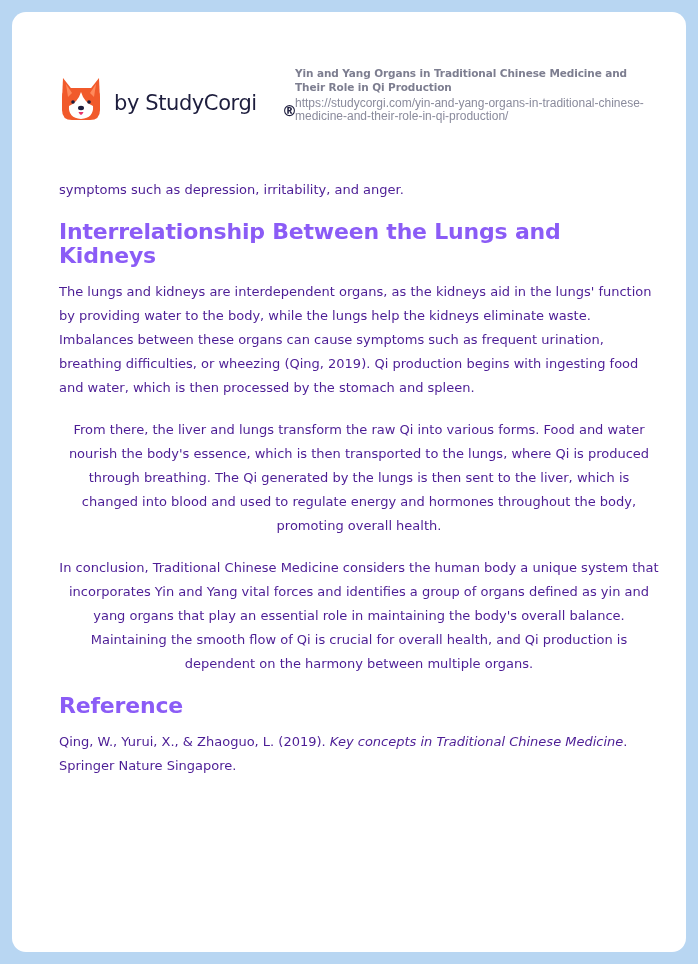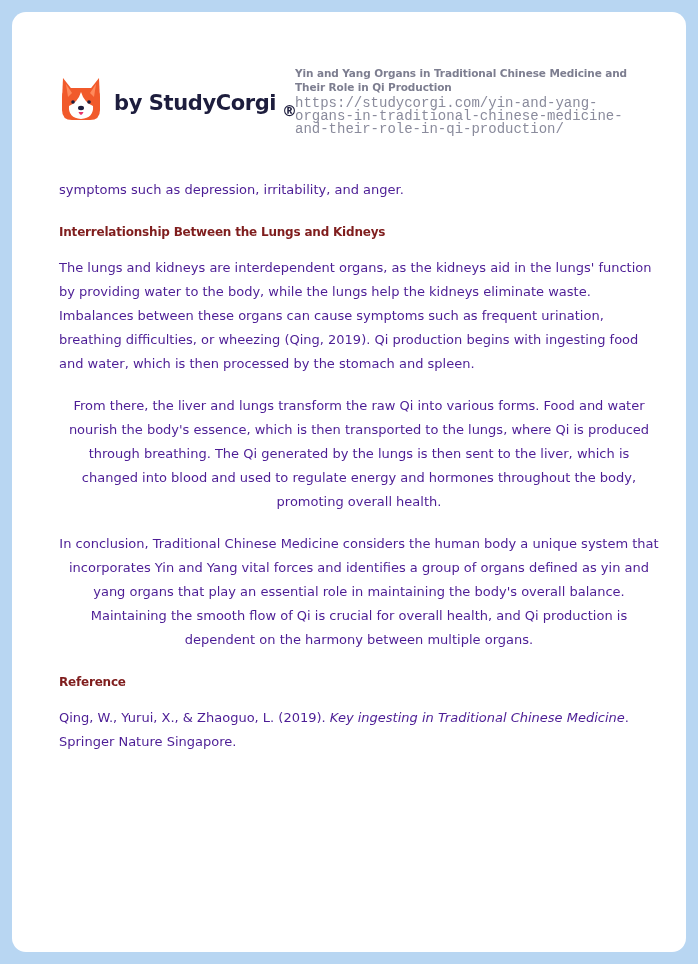--- a/index.html
+++ b/index.html
@@ -38,21 +38,21 @@
     }
     .logo-mark {
       width: 42px;
       height: 46px;
       display: block;
     }
     .logo-text {
       margin-left: 12px;
       margin-top: 8px;
       font-family: "DejaVu Sans", sans-serif;
-      font-weight: bold;
+      font-weight: normal;
       font-size: 21px;
       color: #1d1d3d;
       letter-spacing: -0.4px;
     }
     .logo-reg {
       position: absolute;
       left: 222px;
       top: 26px;
       font-size: 15px;
       font-family: "DejaVu Sans", sans-serif;
@@ -69,22 +69,22 @@
     .header-title {
       font-family: "DejaVu Sans", sans-serif;
       font-weight: bold;
       font-size: 10.5px;
       line-height: 14px;
       color: #7d7e90;
       letter-spacing: -0.1px;
     }
     .header-url {
       margin-top: 3px;
-      font-family: Liberation Mono, monospace;
-      font-size: 14px;
+      font-family: Liberation Sans, sans-serif;
+      font-size: 12px;
       line-height: 13px;
       color: #8a8b9c;
     }
     .content {
       position: absolute;
       left: 47px;
       top: 166px;
       width: 600px;
       color: #3d3e56;
     }
@@ -92,23 +92,23 @@
       font-family: "DejaVu Sans", sans-serif;
       font-size: 13px;
       line-height: 24px;
       color: #4c1d95;
       letter-spacing: 0px;
     }
     .content p + p { margin-top: 18px; text-align: center; }
     .content h2 {
       font-family: "DejaVu Sans", sans-serif;
       font-weight: bold;
-      font-size: 12px;
+      font-size: 22px;
       line-height: 24px;
-      color: #7f1d1d;
+      color: #8b5cf6;
       letter-spacing: -0.2px;
       margin-top: 18px;
       margin-bottom: 12px;
     }
     .ref-title { font-style: italic; }
   </style>
 </head>
 <body>
 
 <div class="card">
@@ -147,16 +147,16 @@
   <div class="content">
     <p>symptoms such as depression, irritability, and anger.</p>
 
     <h2>Interrelationship Between the Lungs and Kidneys</h2>
     <p>The lungs and kidneys are interdependent organs, as the kidneys aid in the lungs' function by providing water to the body, while the lungs help the kidneys eliminate waste. Imbalances between these organs can cause symptoms such as frequent urination, breathing difficulties, or wheezing (Qing, 2019). Qi production begins with ingesting food and water, which is then processed by the stomach and spleen.</p>
     <p>From there, the liver and lungs transform the raw Qi into various forms. Food and water nourish the body's essence, which is then transported to the lungs, where Qi is produced through breathing. The Qi generated by the lungs is then sent to the liver, which is changed into blood and used to regulate energy and hormones throughout the body, promoting overall health.</p>
 
     <p>In conclusion, Traditional Chinese Medicine considers the human body a unique system that incorporates Yin and Yang vital forces and identifies a group of organs defined as yin and yang organs that play an essential role in maintaining the body's overall balance. Maintaining the smooth flow of Qi is crucial for overall health, and Qi production is dependent on the harmony between multiple organs.</p>
 
     <h2>Reference</h2>
-    <p><span>Qing, W., Yurui, X., &amp; Zhaoguo, L. (2019). </span><span class="ref-title">Key ingesting in Traditional Chinese Medicine</span><span>. Springer Nature Singapore.</span></p>
+    <p><span>Qing, W., Yurui, X., &amp; Zhaoguo, L. (2019). </span><span class="ref-title">Key concepts in Traditional Chinese Medicine</span><span>. Springer Nature Singapore.</span></p>
   </div>
 
 </div>
 
 </body></html>

